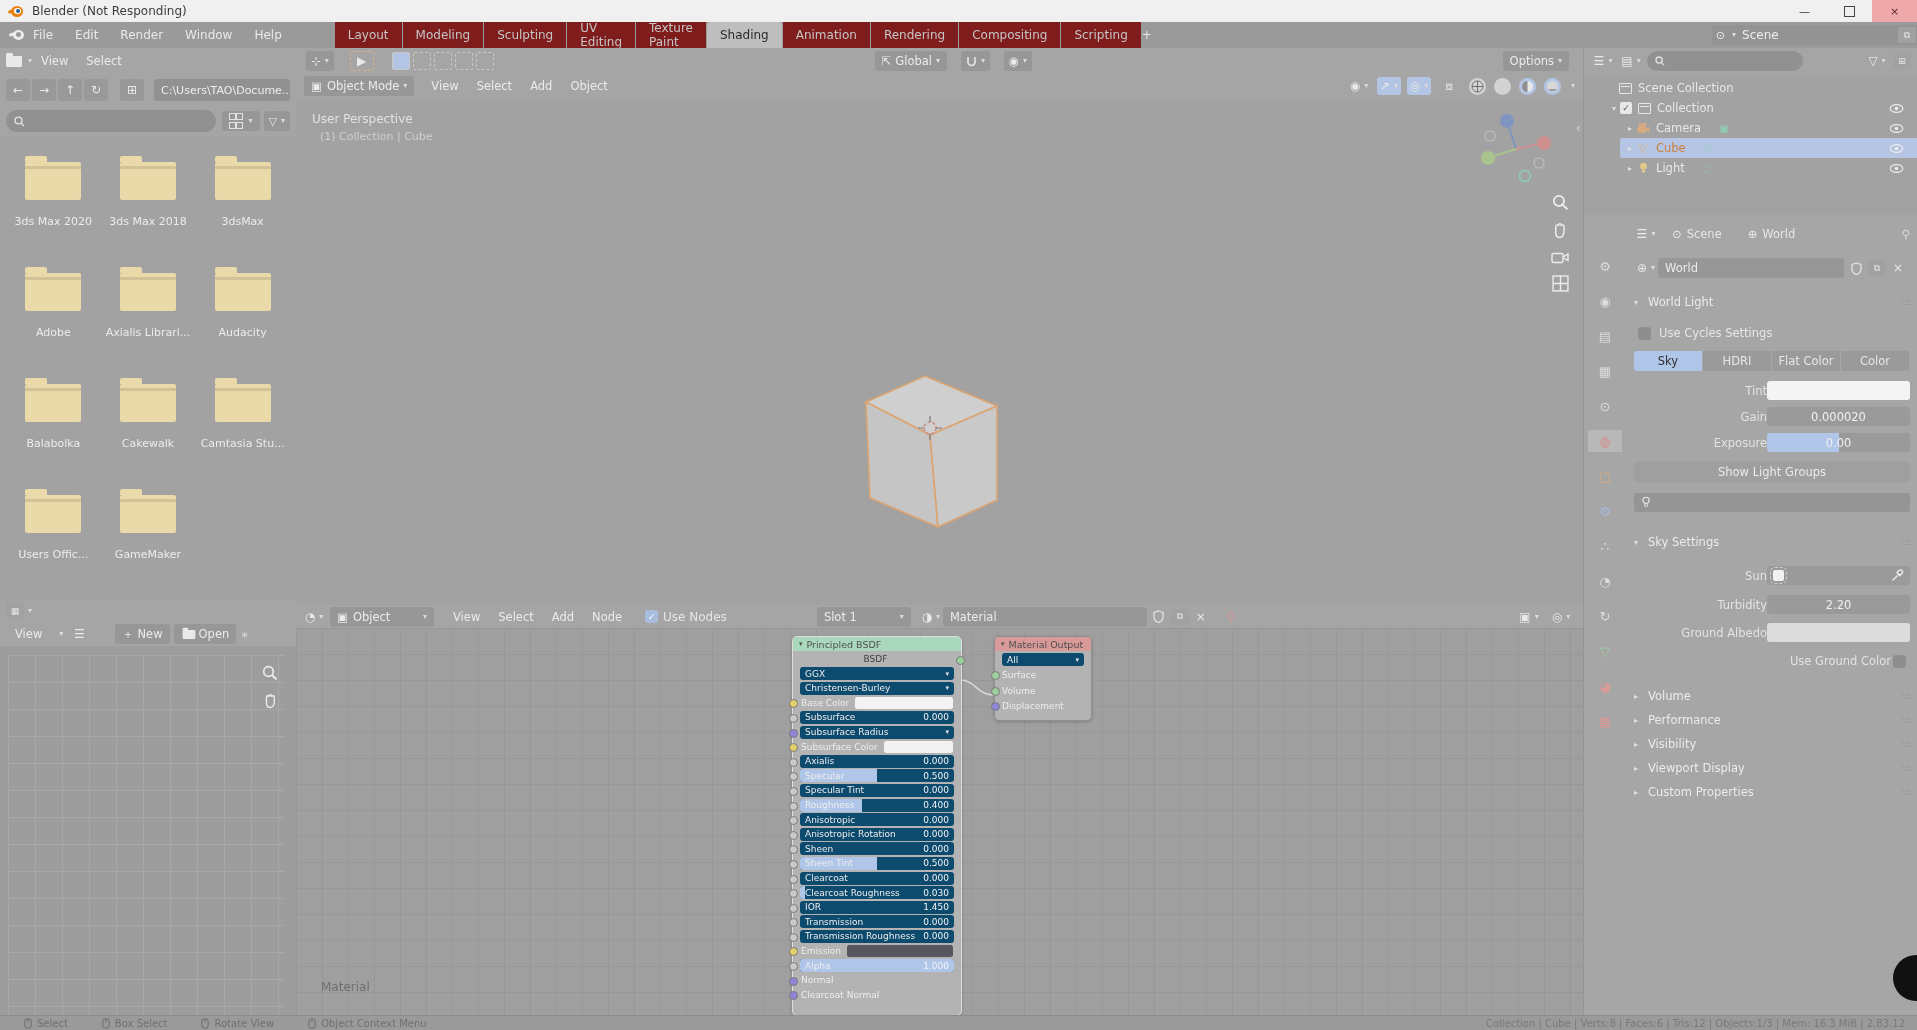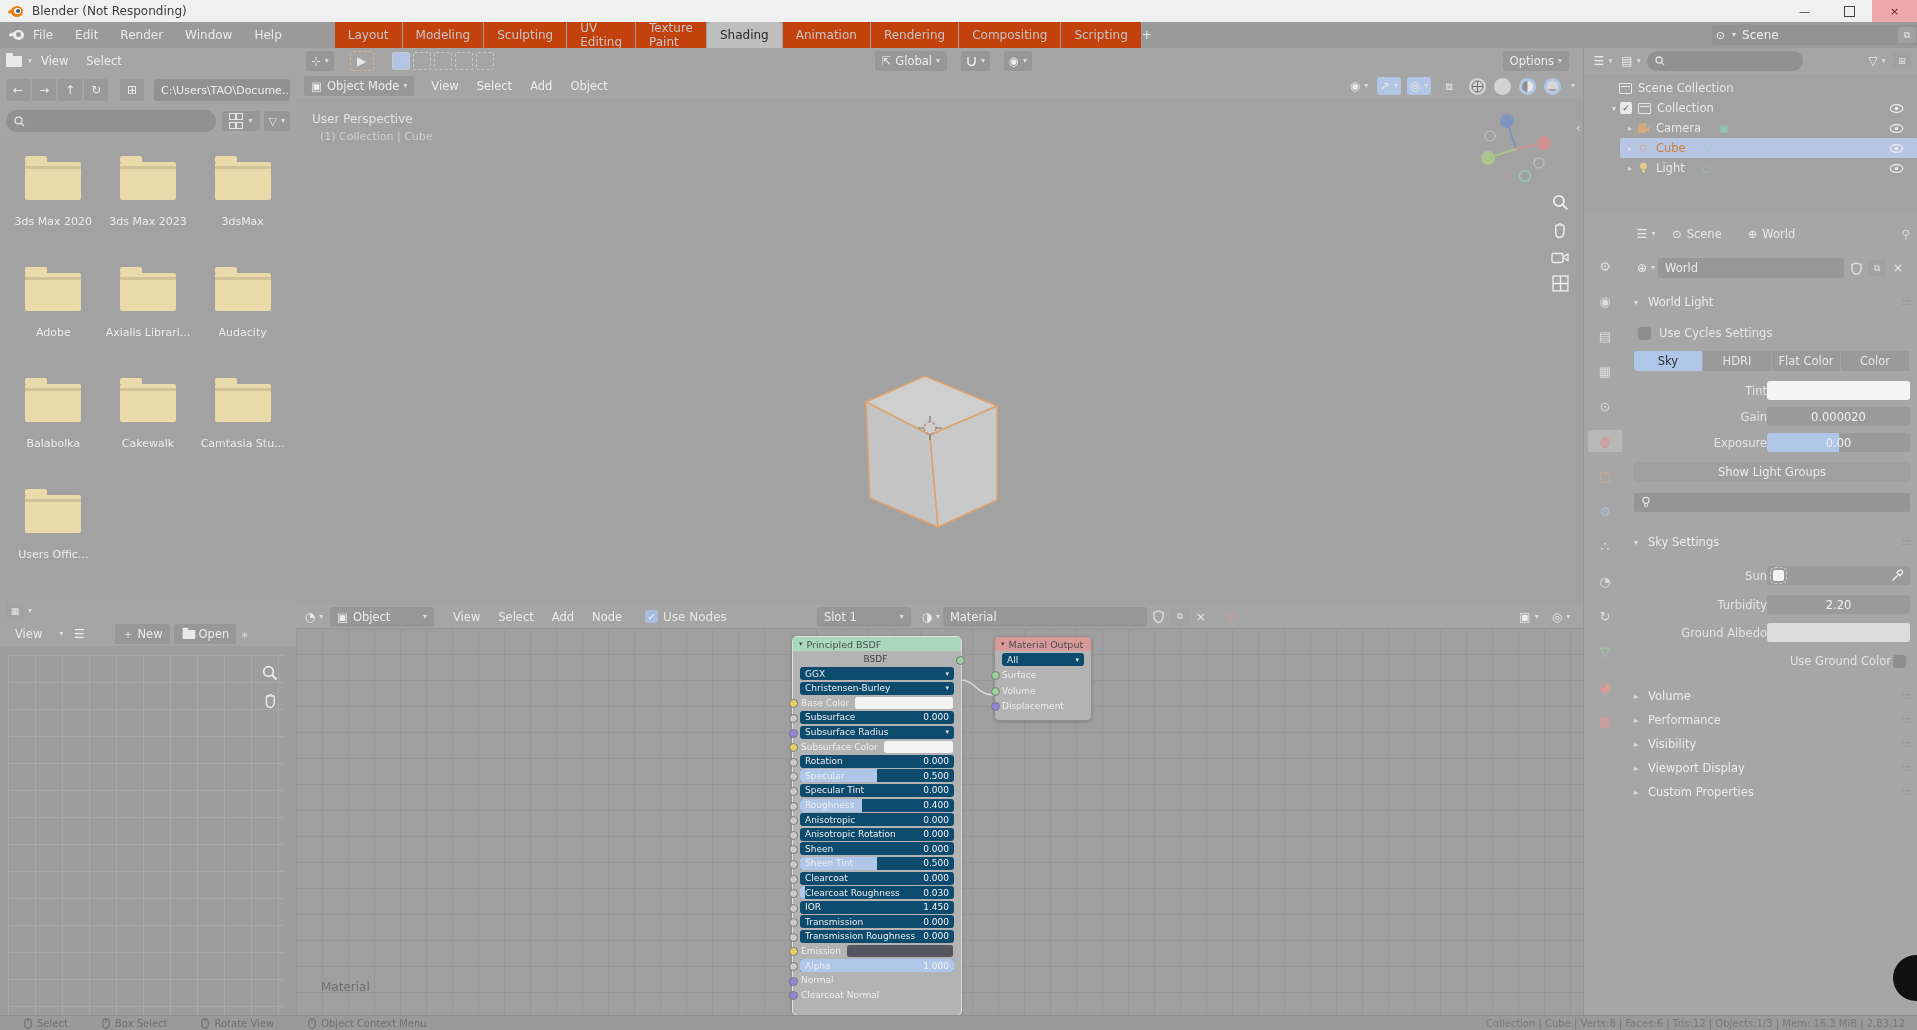--- a/index.html
+++ b/index.html
@@ -26,21 +26,21 @@
   .wbtn .maxsq{width:9px;height:9px;border:1px solid #444}
 
   
   #topbar{left:0;top:22px;width:1917px;height:26px;background:#9b9a9b;display:flex;align-items:center;border-bottom:1px solid #908f90}
   #topbar .menu{padding:0 11px;color:#e9e9e9;font-size:12px}
   .applogo{width:16px;height:13px;margin-left:10px;margin-right:4px;position:relative}
   .applogo .b1{position:absolute;left:3px;top:1px;width:11px;height:10px;border-radius:50%;background:#ececec}
   .applogo .b2{position:absolute;left:6px;top:3px;width:5px;height:5px;border-radius:50%;background:#9b9a9b}
   .applogo .b4{position:absolute;left:-1px;top:4px;width:6px;height:3px;border-radius:2px;background:#ececec;transform:rotate(-20deg)}
   #wtabs{display:flex;margin-left:42px;height:26px;align-items:stretch}
-  #wtabs .wtab{padding:0 13px;display:flex;align-items:center;color:#c6c5c6;font-size:12px;background:#c2410c;border-right:1px solid #9d9c9d}
+  #wtabs .wtab{padding:0 13px;display:flex;align-items:center;color:#c6c5c6;font-size:12px;background:#7f1d1d;border-right:1px solid #9d9c9d}
   #wtabs .wtab.active{background:#bfbebf;color:#2b2b2b;border-radius:4px 4px 0 0}
   .idsel{display:flex;align-items:center;background:#949394;border-radius:3px;height:20px;padding:0 4px;margin-left:14px}
   .idsel .ic{font-size:11px;color:#ededed;margin-right:3px}
   .idsel .nm{color:#efefef;font-size:12px;padding:0 6px;min-width:150px}
   .miniico{width:18px;height:16px;border-radius:2px;background:#a2a1a2;display:flex;align-items:center;justify-content:center;font-size:9px;color:#e6e6e6}
   .xico{color:#cfcfcf;font-size:12px;padding:0 4px}
 
   
   .hdr{background:#a6a5a6;display:flex;align-items:center}
   .wdg{background:#989798;border-radius:3px;color:#ebebeb;display:flex;align-items:center;height:20px;padding:0 7px;font-size:11.5px}
@@ -300,21 +300,21 @@
   </div>
   <div id="fb-grid">
 
       <div class="fcell">
         <div class="folder"></div>
         <div class="flabel">3ds Max 2020</div>
       </div>
 
       <div class="fcell">
         <div class="folder"></div>
-        <div class="flabel">3ds Max 2023</div>
+        <div class="flabel">3ds Max 2018</div>
       </div>
 
       <div class="fcell">
         <div class="folder"></div>
         <div class="flabel">3dsMax</div>
       </div>
 
       <div class="fcell">
         <div class="folder"></div>
         <div class="flabel">Adobe</div>
@@ -344,20 +344,24 @@
       <div class="fcell">
         <div class="folder"></div>
         <div class="flabel">Camtasia Stu...</div>
       </div>
 
       <div class="fcell">
         <div class="folder"></div>
         <div class="flabel">Users Offic...</div>
       </div>
 
+      <div class="fcell">
+        <div class="folder"></div>
+        <div class="flabel">GameMaker</div>
+      </div>
 
       <div class="fcell">
 
         <div class="flabel"></div>
       </div>
 
       <div class="fcell">
 
         <div class="flabel"></div>
       </div>
@@ -643,21 +647,21 @@
 
             <span class="pswatch" style="background: rgb(243, 243, 243);"></span>
           </div>
 
         </div>
 
         <div class="prow val">
           <span class="sock sockl" style="background: rgb(201, 201, 201);"></span>
           <div class="pfield">
             <div class="pfill" style="width: 0%;"></div>
-            <span class="plabel">Rotation</span>
+            <span class="plabel">Axialis</span>
             <span class="pvalue">0.000</span>
 
           </div>
 
         </div>
 
         <div class="prow val">
           <span class="sock sockl" style="background: rgb(201, 201, 201);"></span>
           <div class="pfield">
             <div class="pfill" style="width: 50%;"></div>

